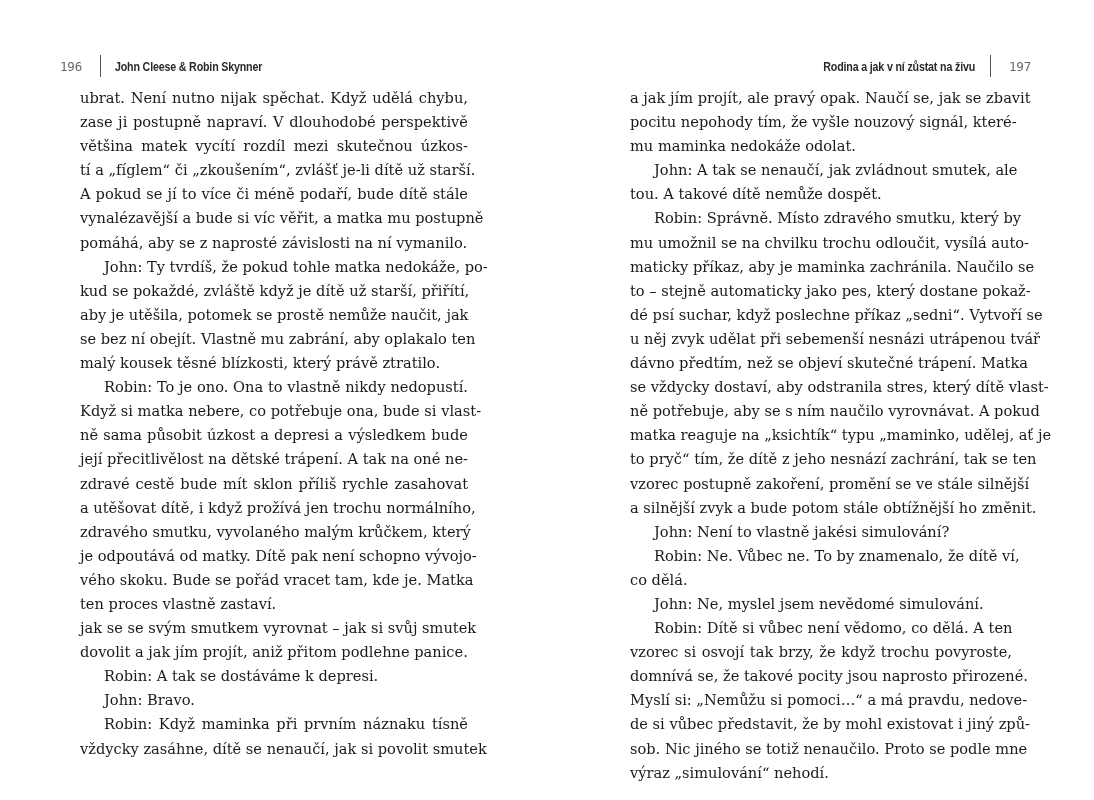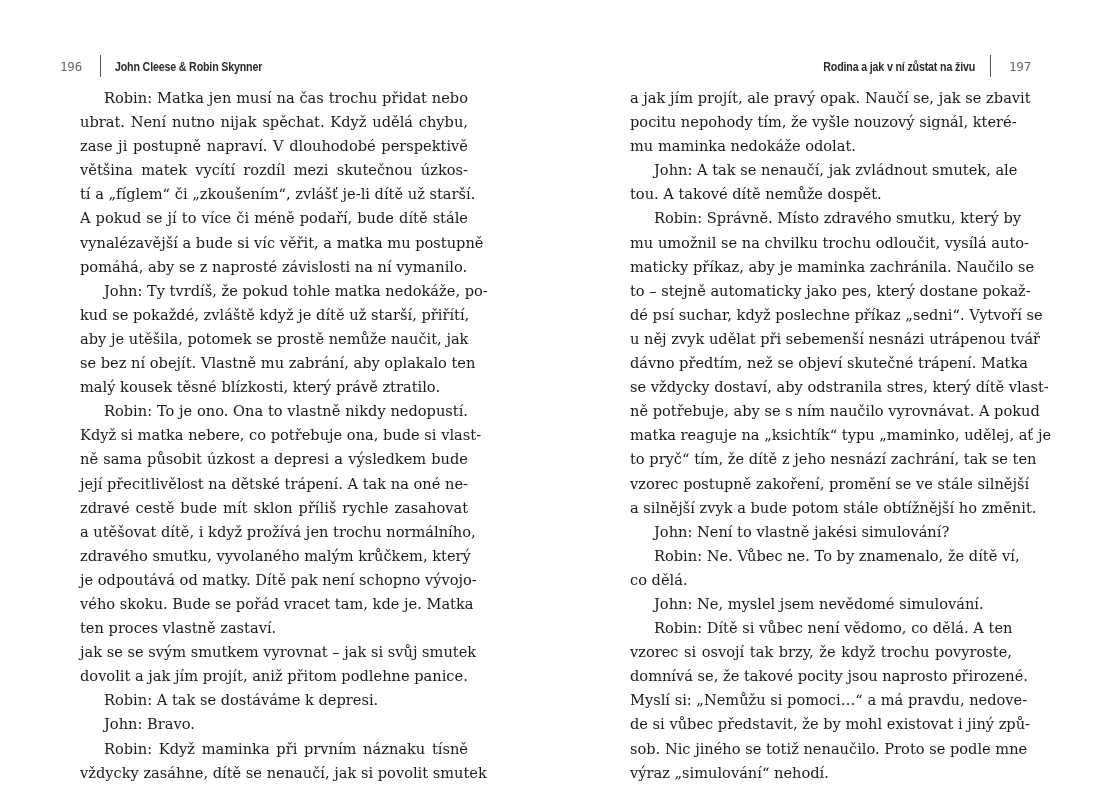--- a/index.html
+++ b/index.html
@@ -32,21 +32,20 @@
 </head>
 <body>
 
 <div class="page left">
   <div class="running-head">
     <span class="folio">196</span>
     <span class="rule"></span>
     <span class="title">John Cleese &amp; Robin Skynner</span>
   </div>
   <div class="body-text" id="left-body">
-      <span class="line indent">Robin: Matka jen musí na čas trochu přidat nebo</span>
       <span class="line">ubrat. Není nutno nijak spěchat. Když udělá chybu,</span>
       <span class="line">zase ji postupně napraví. V dlouhodobé perspektivě</span>
       <span class="line">většina matek vycítí rozdíl mezi skutečnou úzkos-</span>
       <span class="line">tí a „fíglem“ či „zkoušením“, zvlášť je-li dítě už starší.</span>
       <span class="line">A pokud se jí to více či méně podaří, bude dítě stále</span>
       <span class="line">vynalézavější a bude si víc věřit, a matka mu postupně</span>
       <span class="line last">pomáhá, aby se z naprosté závislosti na ní vymanilo.</span>
       <span class="line indent">John: Ty tvrdíš, že pokud tohle matka nedokáže, po-</span>
       <span class="line">kud se pokaždé, zvláště když je dítě už starší, přiřítí,</span>
       <span class="line">aby je utěšila, potomek se prostě nemůže naučit, jak</span>

